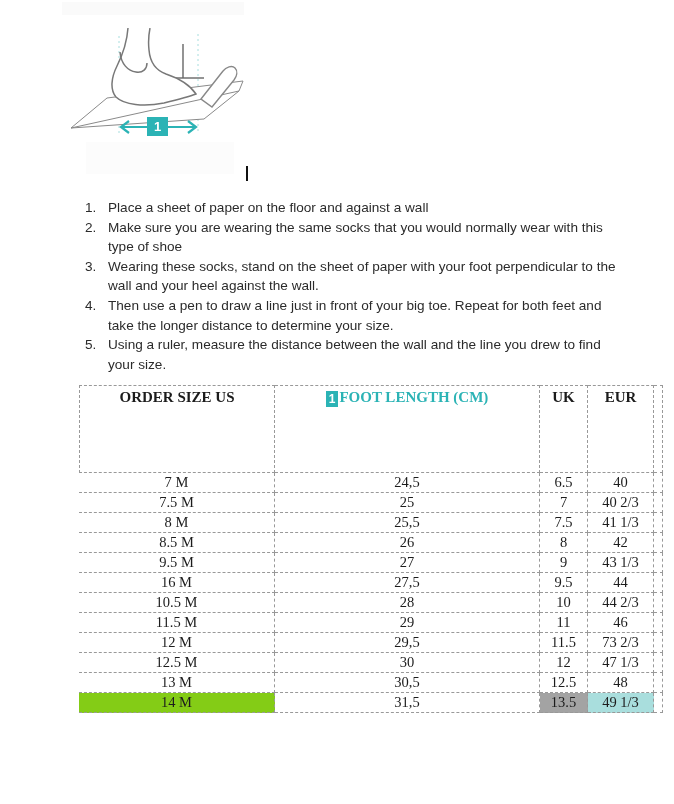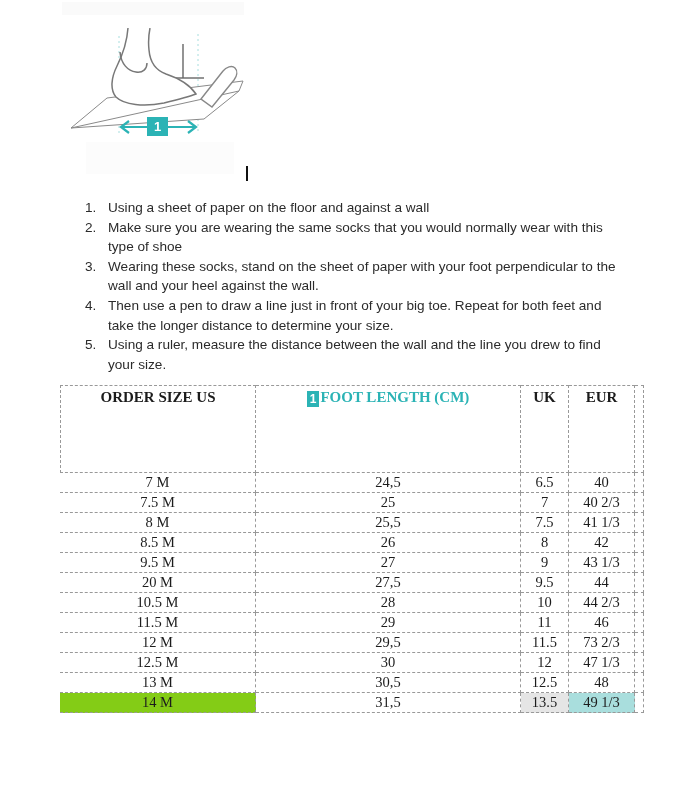--- a/index.html
+++ b/index.html
@@ -17,21 +17,21 @@
   .caret{position:absolute;left:246px;top:166px;width:2px;height:15px;background:#111;}
 
   .instructions{
     position:absolute;left:85px;top:198px;width:533px;
     font-size:13.6px;line-height:19.6px;color:#2b2b2b;
   }
   .instr-item{display:flex;}
   .instr-num{flex:0 0 23px;}
   .instr-text{flex:1;}
 
-  .size-table-wrap{position:absolute;left:60px;top:385px;}
+  .size-table-wrap{position:absolute;left:79px;top:385px;}
   table.size-chart{
     border-collapse:separate;border-spacing:0;table-layout:fixed;width:584px;
     font-family:"Liberation Serif", serif;color:#1c1c1c;
   }
   table.size-chart th, table.size-chart td{
     box-sizing:border-box;text-align:center;padding:0;overflow:hidden;white-space:nowrap;
   }
   table.size-chart th{
     height:88px;vertical-align:top;padding-top:3px;
     font-size:15px;font-weight:bold;background:#fff;
@@ -46,21 +46,21 @@
   }
   table.size-chart td{
     height:19.9px;font-size:14.5px;line-height:19px;
     border-right:1px dashed #999;border-bottom:1px dashed #999;background:#fff;
   }
   td.us{background:#e2f4f4;border-bottom:1px solid #ffffff;}
   td.uk{background:#f5f5f5;}
   td.eur{background:#e2f4f4;}
   tr.highlight td.us{background:#84cc16;}
   tr.highlight td.eur{background:#a9dedd;}
-  tr.highlight td.uk{background:#e5e5e5;}
+  tr.highlight td.uk{background:#a3a3a3;}
 </style>
 </head>
 <body>
 
 <div class="faded-frag frag-a"></div>
 <div class="faded-frag frag-b"></div>
 
 <svg class="illus" viewBox="0 0 175 135">
 
   <g stroke="#a7dede" stroke-width="1" stroke-dasharray="2,3">
@@ -90,21 +90,21 @@
   </g>
   <rect x="77" y="89" width="21" height="19" fill="#2bb3b5"></rect>
   <text x="87.5" y="103" text-anchor="middle" font-family="Liberation Sans, sans-serif" font-size="13" font-weight="bold" fill="#ffffff">1</text>
 </svg>
 
 <div class="caret"></div>
 
 <div class="instructions">
     <div class="instr-item">
       <span class="instr-num">1.</span>
-      <span class="instr-text">Using a sheet of paper on the floor and against a wall</span>
+      <span class="instr-text">Place a sheet of paper on the floor and against a wall</span>
     </div>
     <div class="instr-item">
       <span class="instr-num">2.</span>
       <span class="instr-text">Make sure you are wearing the same socks that you would normally wear with this type of shoe</span>
     </div>
     <div class="instr-item">
       <span class="instr-num">3.</span>
       <span class="instr-text">Wearing these socks, stand on the sheet of paper with your foot perpendicular to the wall and your heel against the wall.</span>
     </div>
     <div class="instr-item">
@@ -165,21 +165,21 @@
           <td class="end"></td>
         </tr>
         <tr>
           <td class="us">9.5 M</td>
           <td class="cm">27</td>
           <td class="uk">9</td>
           <td class="eur">43 1/3</td>
           <td class="end"></td>
         </tr>
         <tr>
-          <td class="us">20 M</td>
+          <td class="us">16 M</td>
           <td class="cm">27,5</td>
           <td class="uk">9.5</td>
           <td class="eur">44</td>
           <td class="end"></td>
         </tr>
         <tr>
           <td class="us">10.5 M</td>
           <td class="cm">28</td>
           <td class="uk">10</td>
           <td class="eur">44 2/3</td>

